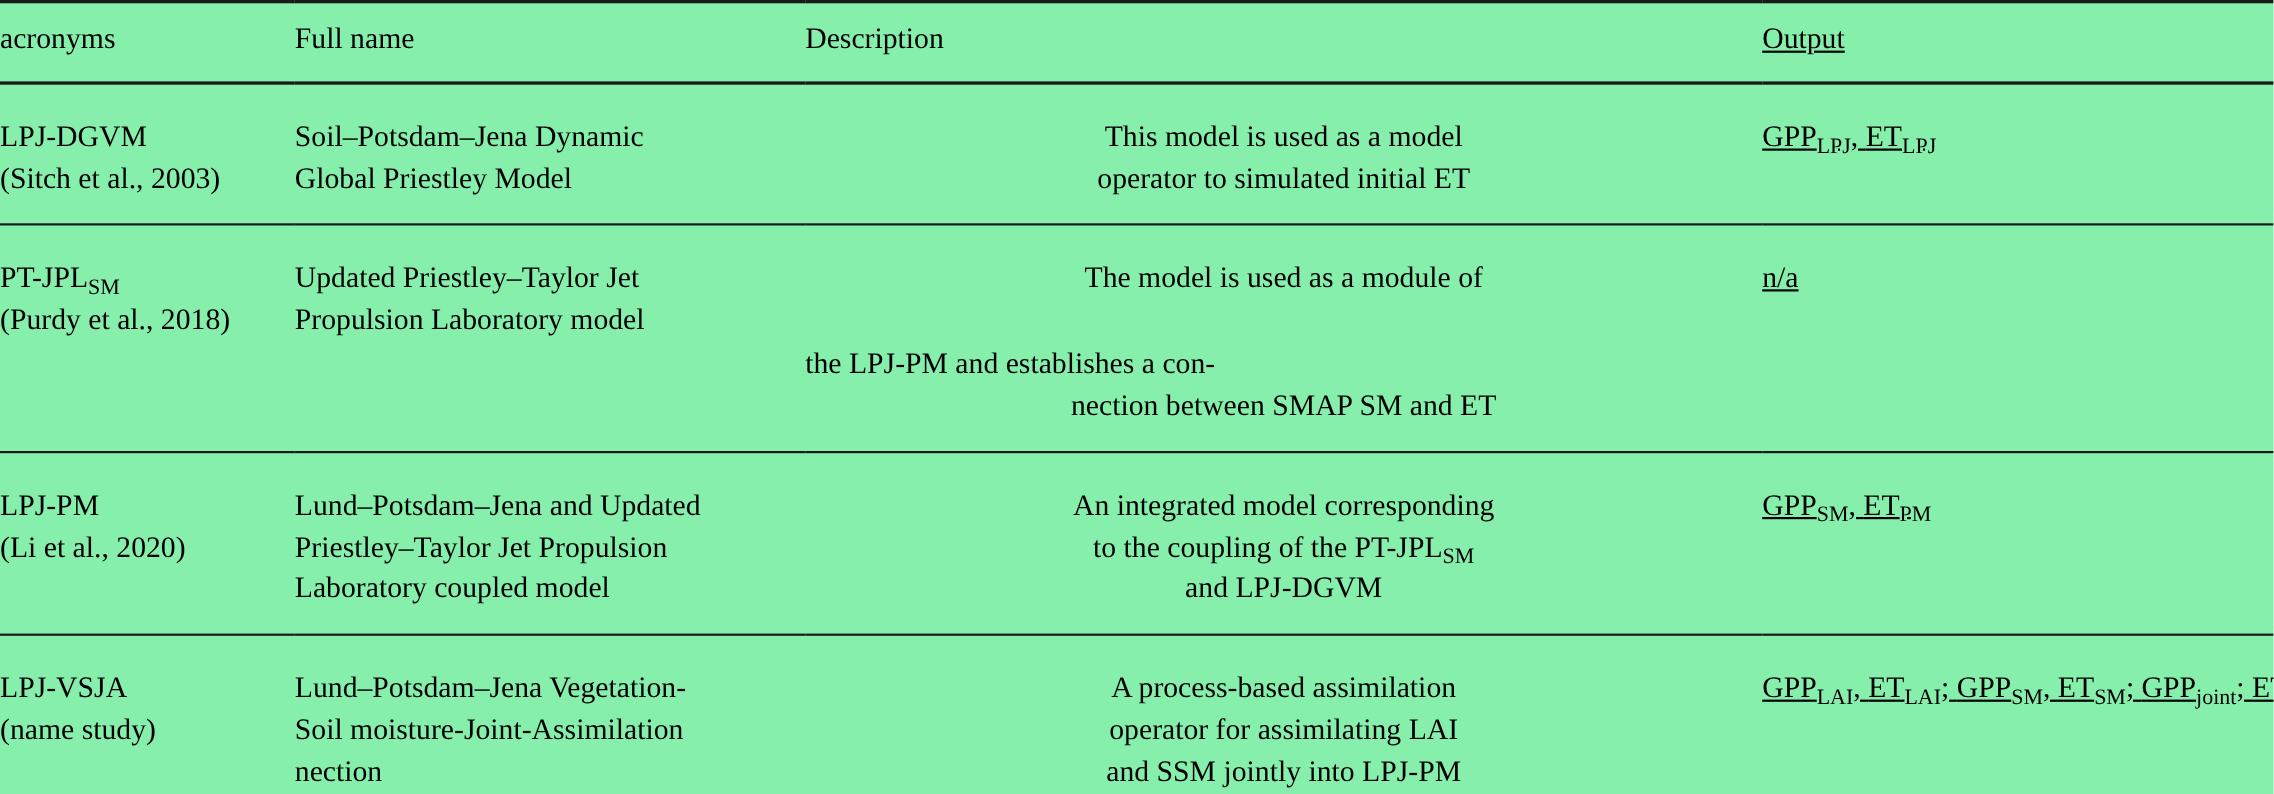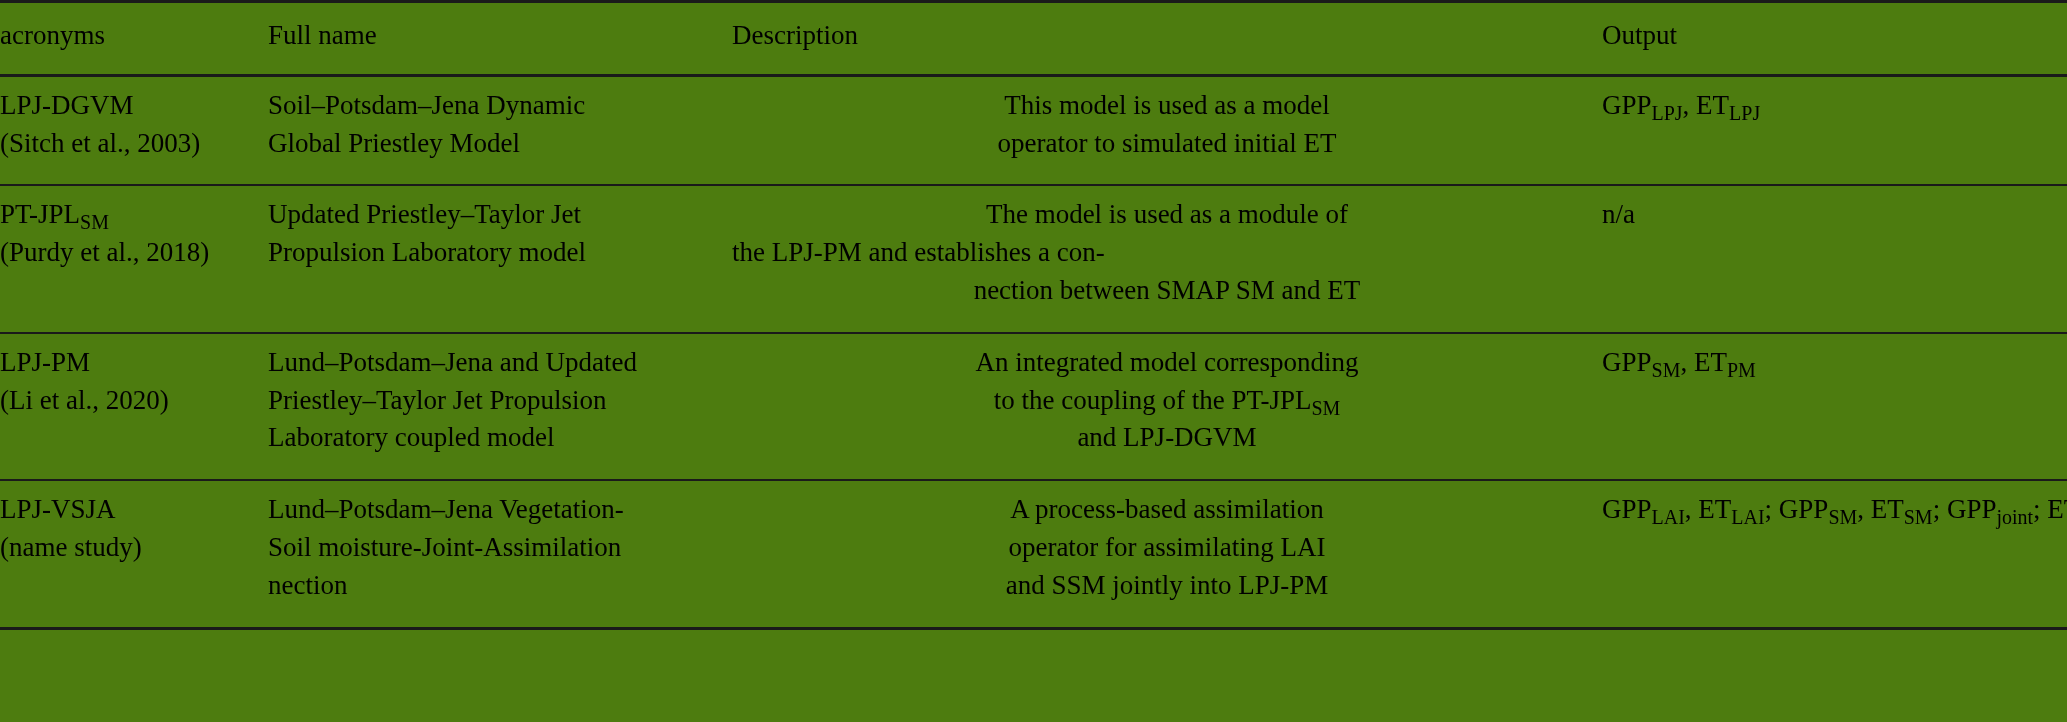--- a/index.html
+++ b/index.html
@@ -8,21 +8,21 @@
     background: #ffffff;
   }
   body {
     font-family: "Liberation Serif", "DejaVu Serif", serif;
     color: #000000;
   }
   .table-wrap {
     width: 2067px;
     height: 722px;
     box-sizing: border-box;
-    background: #4d7c0f;
+    background: #86efac;
     position: relative;
     overflow: hidden;
   }
   table.acronym-table {
     width: 2067px;
     border-collapse: collapse;
     table-layout: fixed;
     font-size: 27px;
     line-height: 1.40;
   }
@@ -30,40 +30,40 @@
     font-weight: normal;
     text-align: left;
     vertical-align: top;
     padding: 14px 0 19px 0;
     border-top: 3px solid #1a1a1a;
     border-bottom: 3px solid #1a1a1a;
   }
   table.acronym-table tbody td {
     vertical-align: top;
     text-align: left;
-    padding: 10px 0 22px 0;
+    padding: 29px 0 22px 0;
     border-bottom: 2px solid #1a1a1a;
   }
   table.acronym-table tbody tr:last-child td {
     border-bottom: 3px solid #1a1a1a;
   }
   
   col.c-acronym { width: 268px; }
   col.c-fullname { width: 464px; }
   col.c-desc { width: 870px; }
   col.c-output { width: 465px; }
 
   .cell-pad-acronym { padding-left: 24px; padding-right: 18px; }
   .cell-pad-fullname { padding-left: 10px; padding-right: 30px; }
   .cell-pad-desc { padding-left: 23px; padding-right: 34px; }
-  .cell-pad-output { padding-left: 38px; padding-right: 10px; }
+  .cell-pad-output { padding-left: 38px; padding-right: 10px; text-decoration: underline; }
 
   .line { display: block; white-space: pre; }
   .desc-line { display: block; text-align: center; }
-  .desc-justify { text-align: justify; text-align-last: left; }
+  .desc-justify { text-align: justify; text-align-last: left; margin-top: 40px; }
 
   sub {
     font-size: 0.74em;
     line-height: 0;
     vertical-align: baseline;
     position: relative;
     bottom: -0.30em;
   }
   .nowrap { white-space: nowrap; }
 </style>

